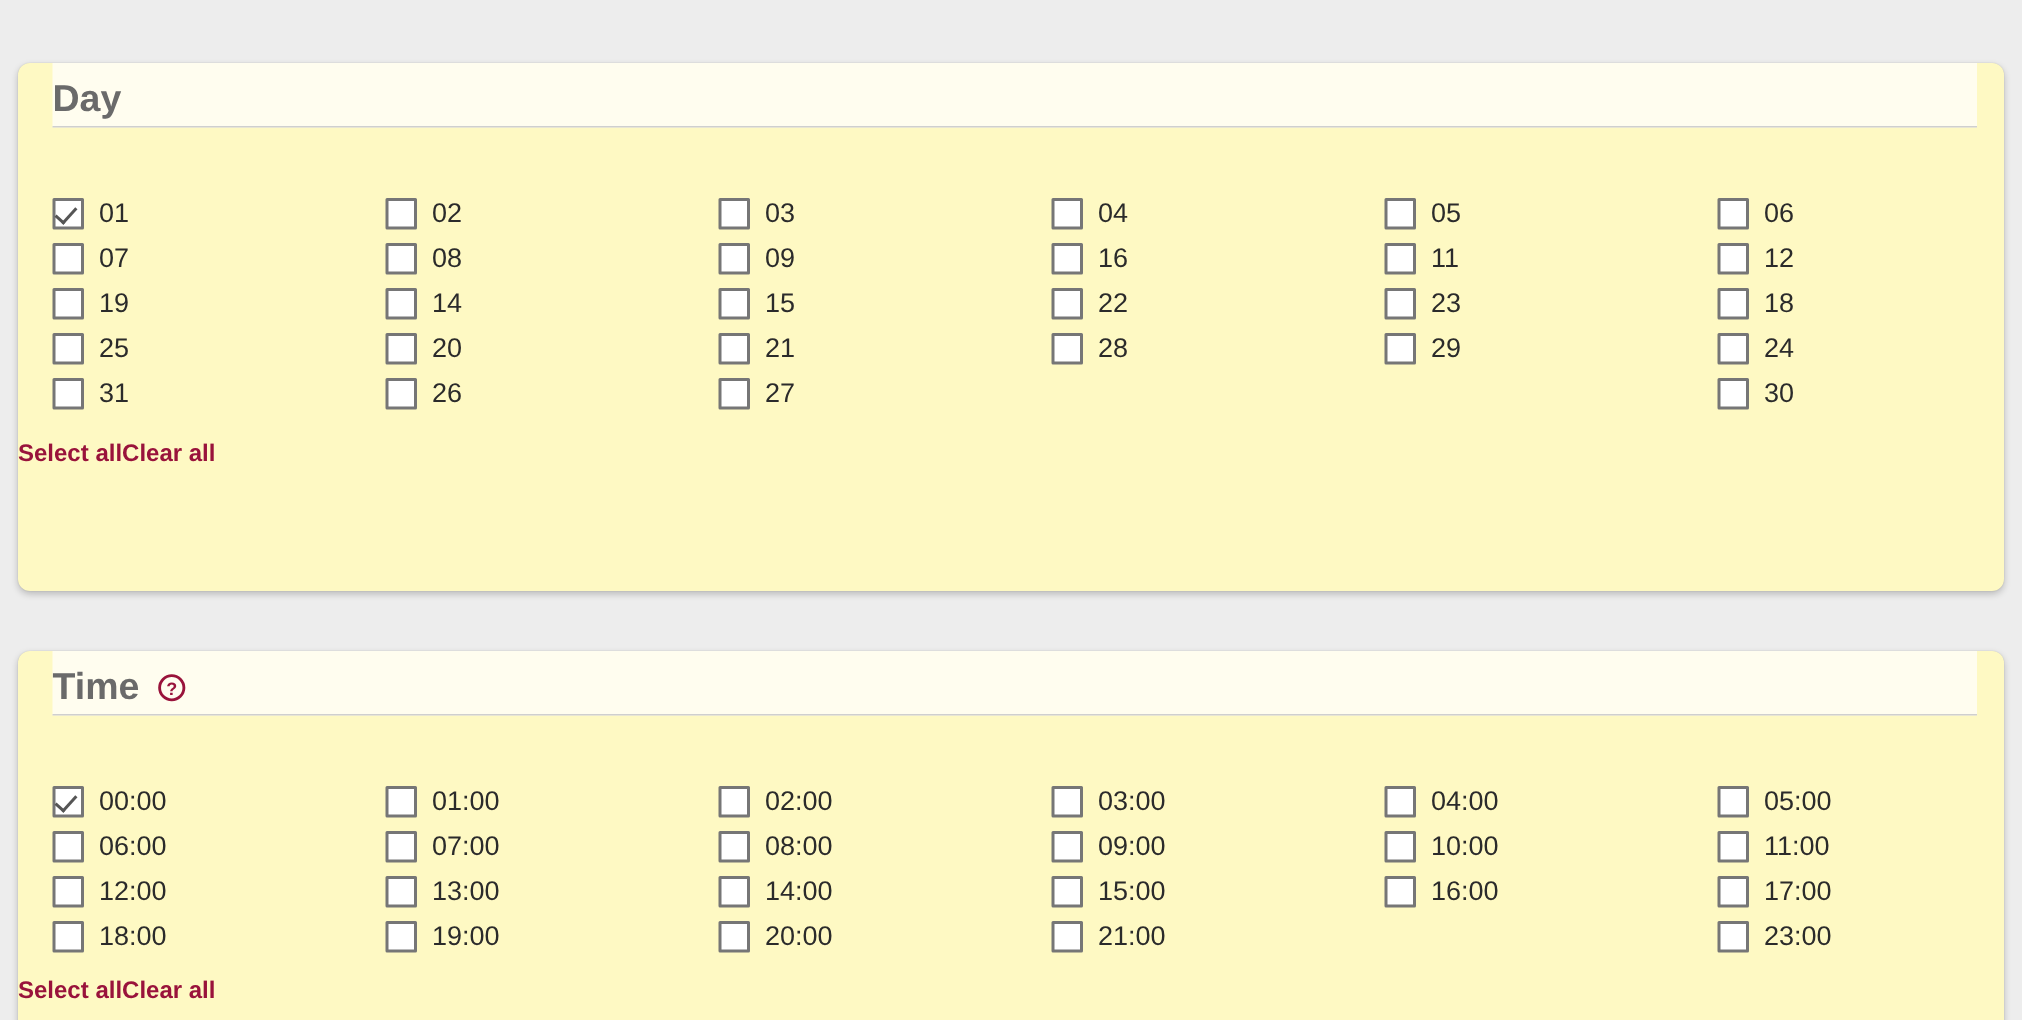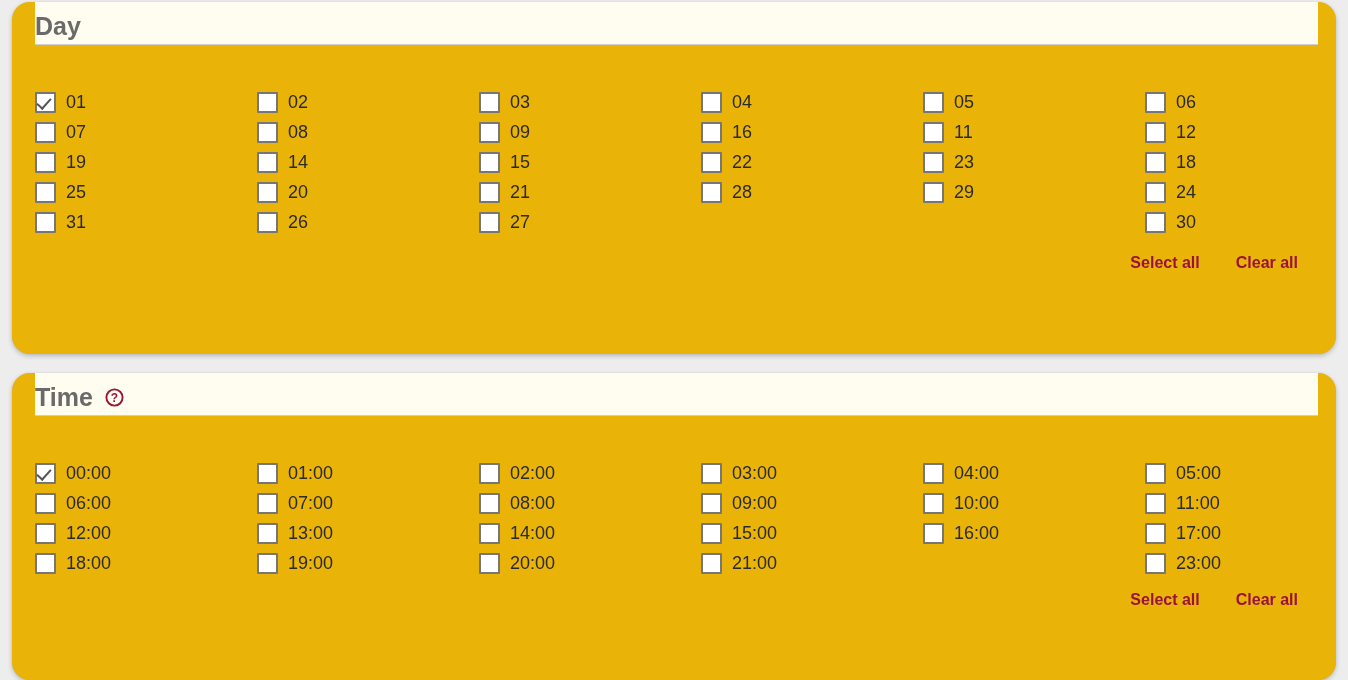--- a/index.html
+++ b/index.html
@@ -16,26 +16,27 @@
 
   .page {
     position: relative;
     width: 1348px;
     height: 680px;
     box-sizing: border-box;
     padding: 2px 12px 0 12px;
   }
 
   .panel {
-    background: #eab308;
-    border-radius: 18px;
+    background: #fef9c3;
+    border-radius: 8px;
     box-shadow: 0 2px 5px rgba(0,0,0,0.22), 0 0 1px rgba(0,0,0,0.14);
     box-sizing: border-box;
     padding: 0 0 0 0;
     position: relative;
+    margin-top: 40px;
   }
 
   .panel-day {
     height: 352px;
     margin-bottom: 19px;
   }
 
   .panel-time {
     height: 307px;
   }
@@ -119,22 +120,21 @@
 
   .cb-label {
     font-size: 18px;
     color: #2b2b2b;
     line-height: 21px;
     user-select: none;
   }
 
   .panel-actions {
     display: flex;
-    justify-content: flex-end;
-    gap: 36px;
+    justify-content: flex-start;
     padding: 0 38px 0 0;
     margin-top: 10px;
   }
 
   .action-link {
     color: #99133b;
     font-size: 16px;
     font-weight: bold;
     text-decoration: none;
     cursor: pointer;

